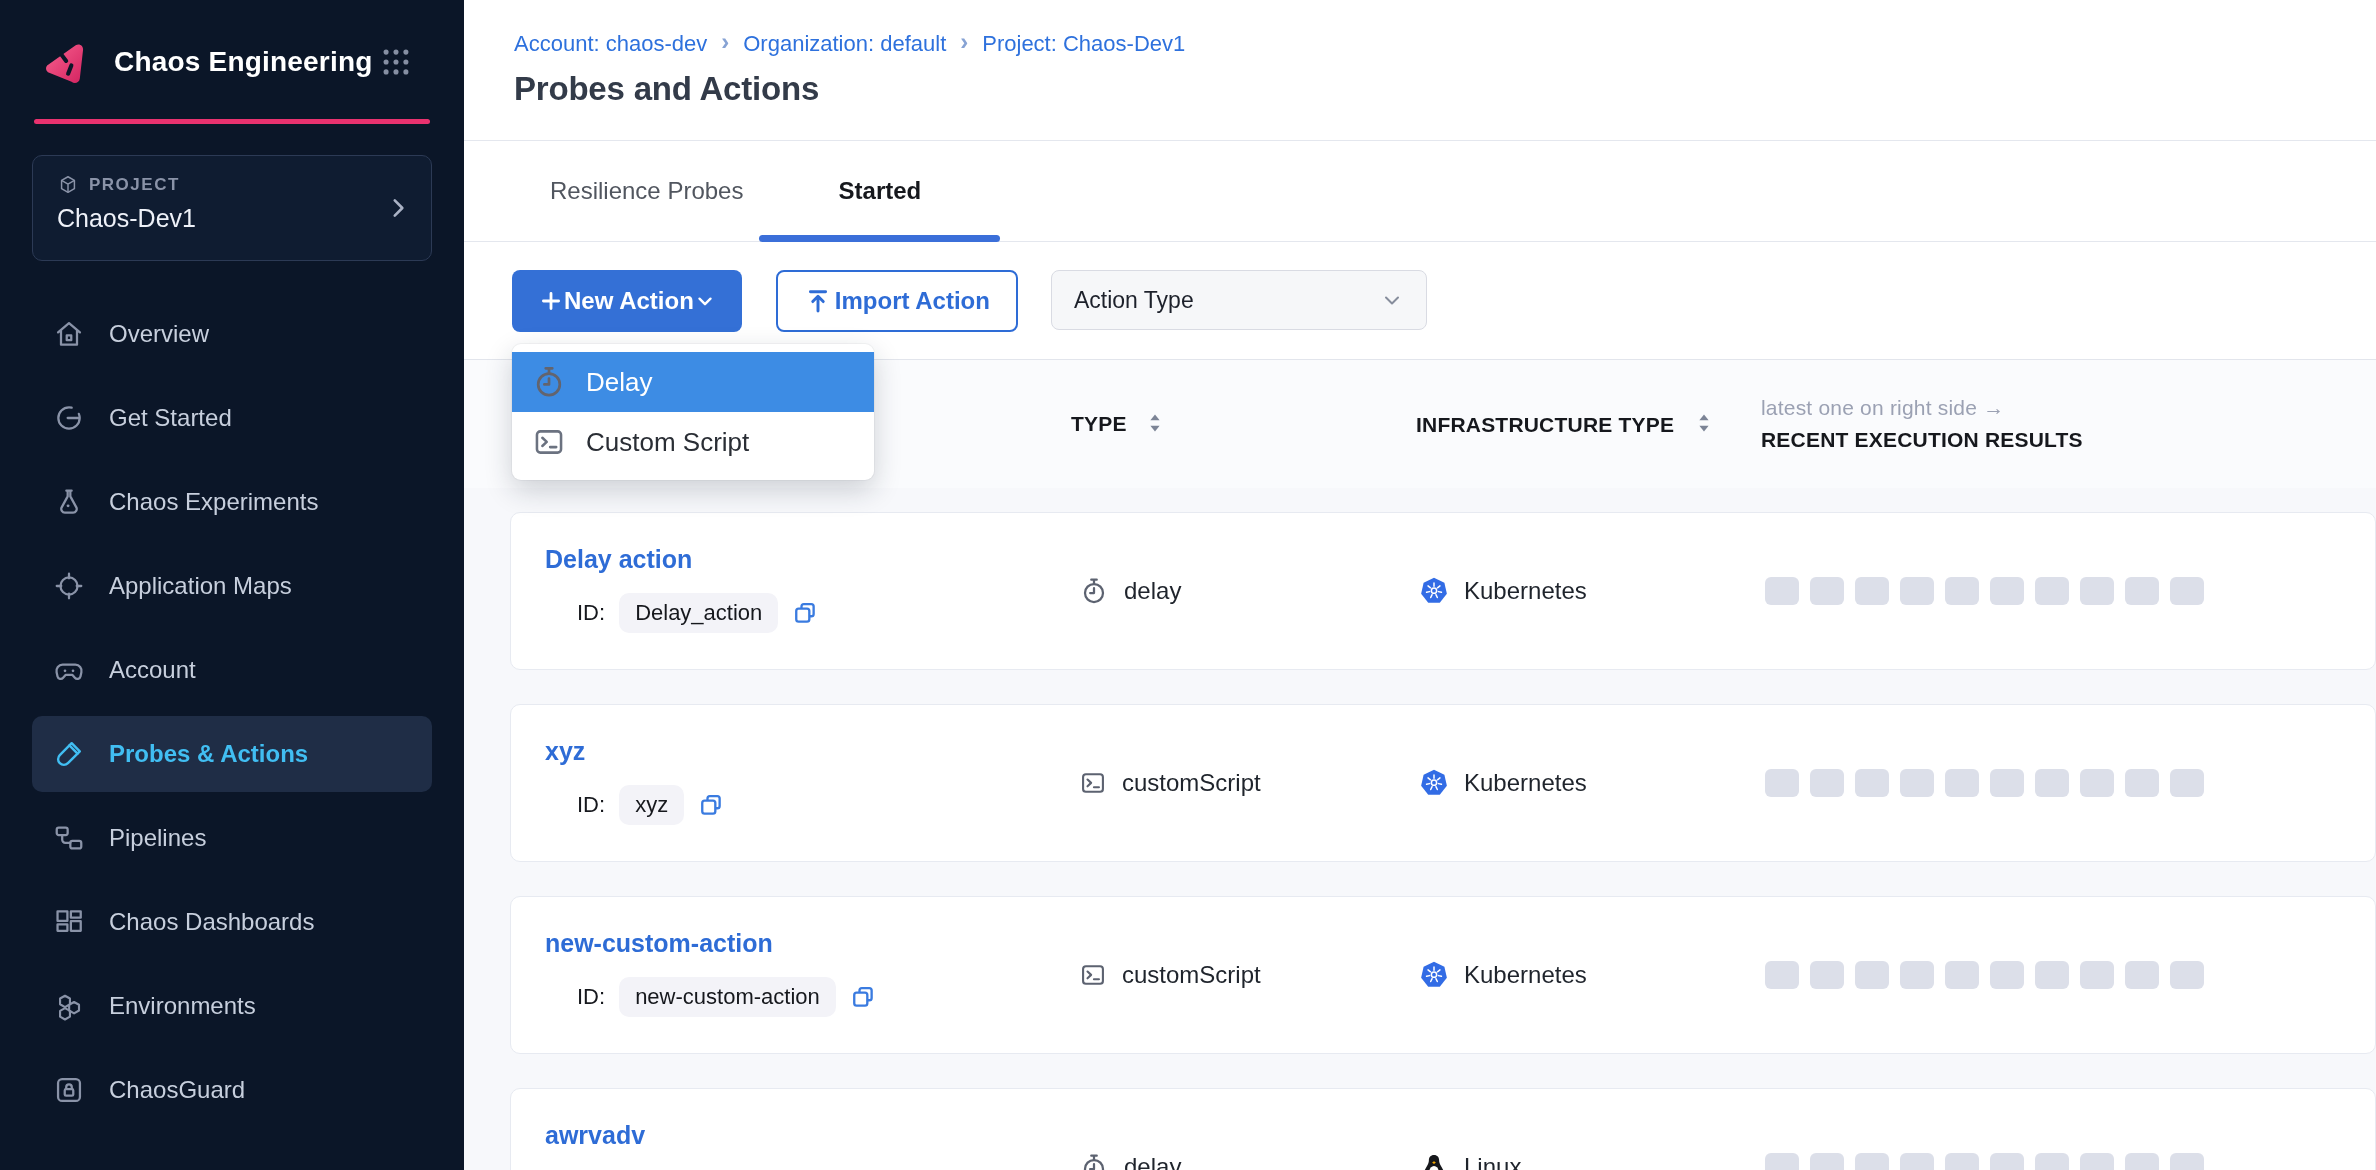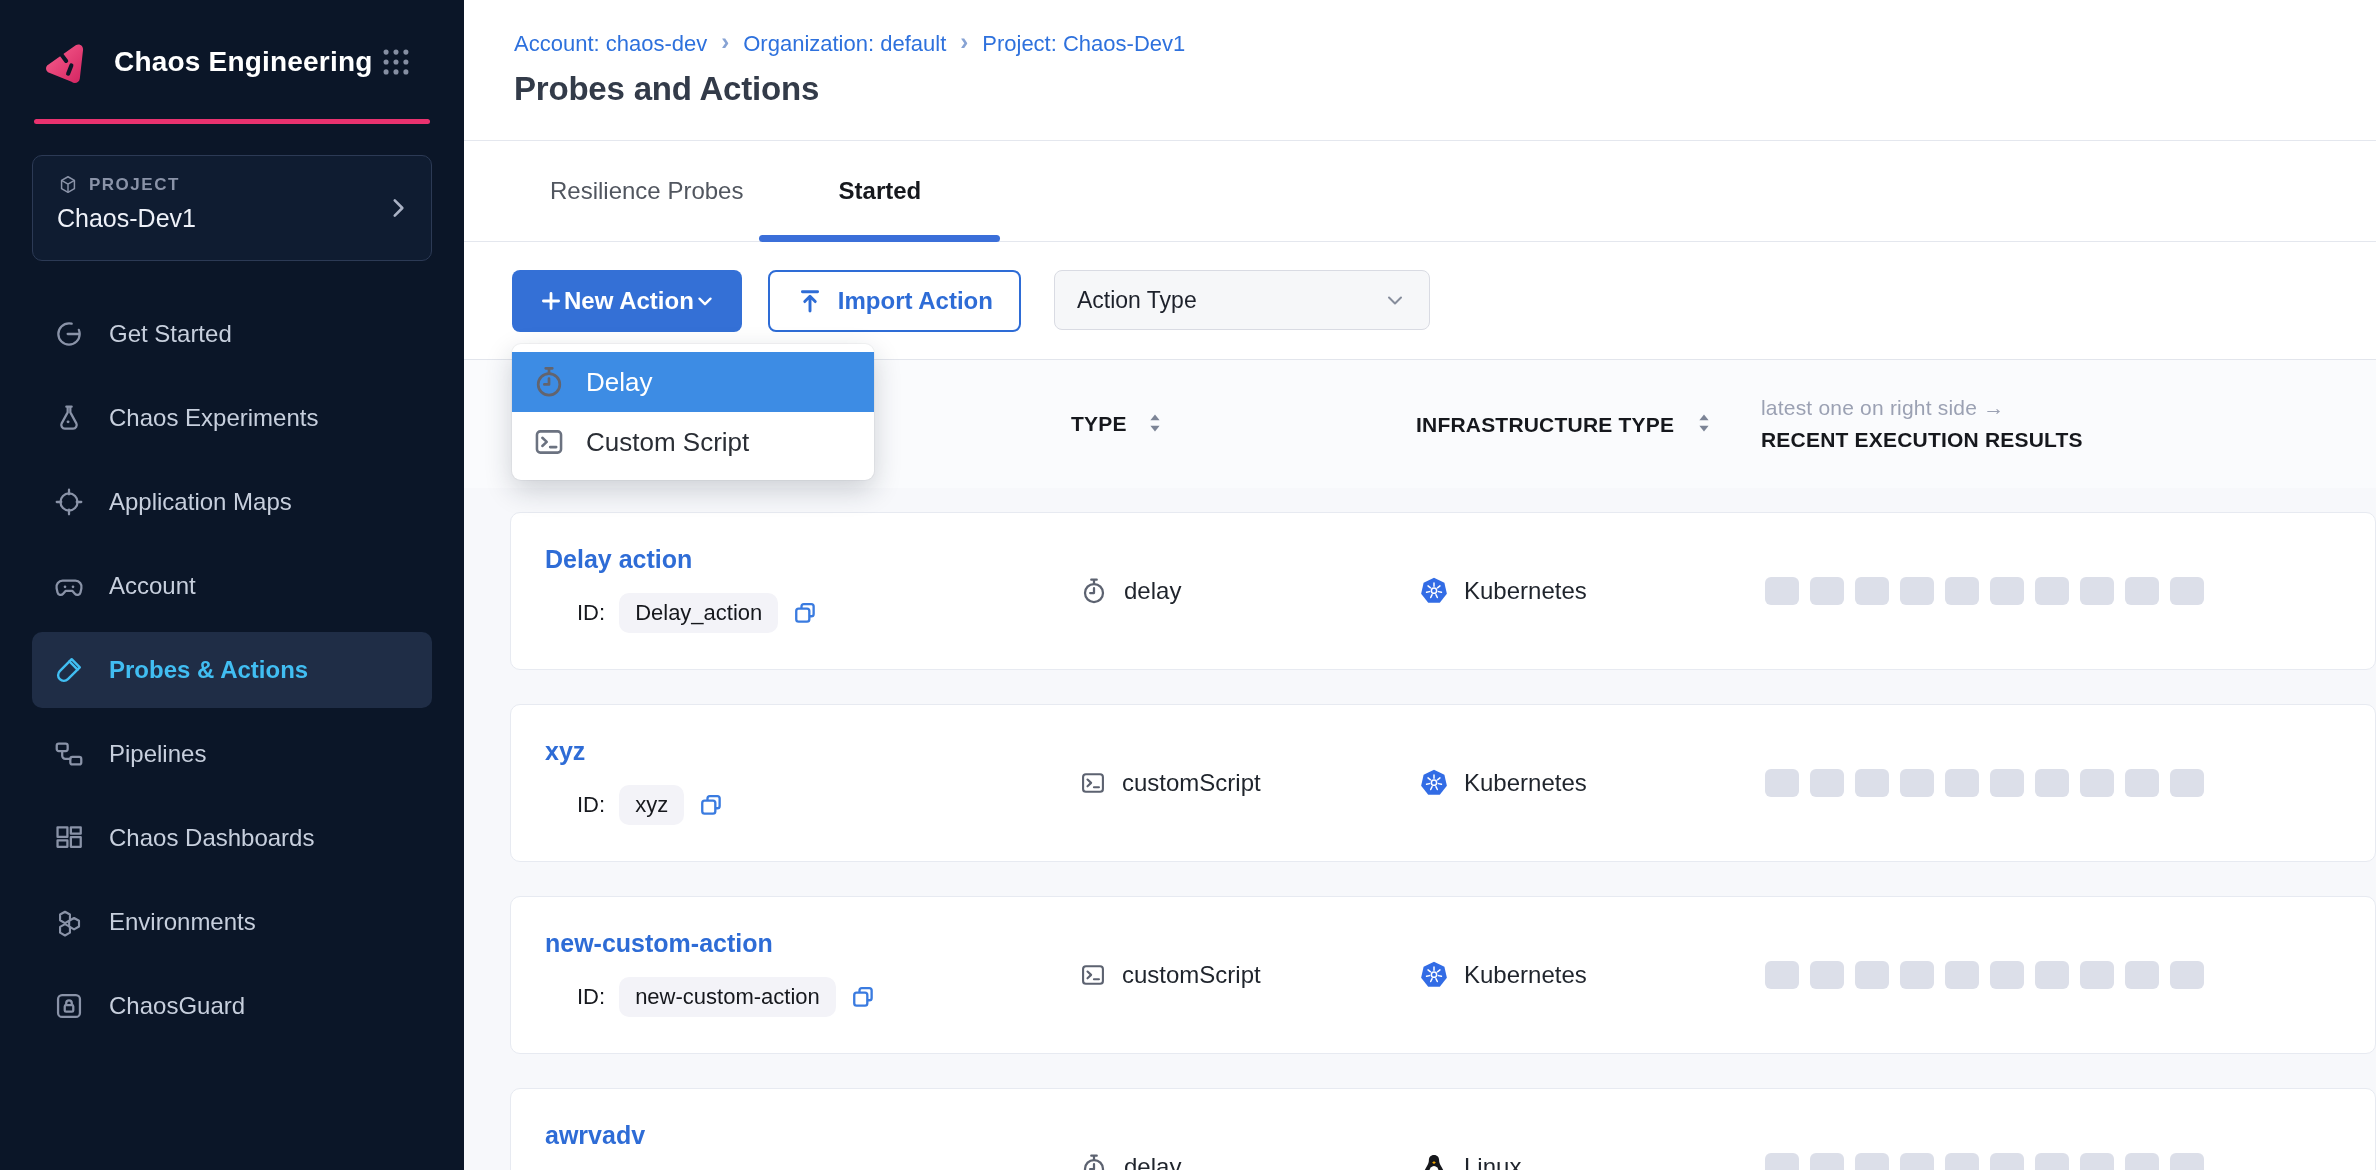--- a/index.html
+++ b/index.html
@@ -33,21 +33,21 @@
   .crumb-sep { color:#87a3d4; font-size:24px; font-weight:bold; transform:translateY(-2px); }
   .page-title { margin-top:12px; font-size:33px; font-weight:bold; color:#333b49; letter-spacing:-.2px; }
   .tabbar { height:101px; border-bottom:1.5px solid #e4e7ee; display:flex; align-items:stretch; padding-left:86px; }
   .tab { display:flex; align-items:center; justify-content:center; font-size:24px; color:#51565f; cursor:pointer; position:relative; }
   .tab-resilience { padding:0; margin-right:16px; }
   .tab-actions { width:241px; color:#16181d; font-weight:bold; }
   .tab-actions::after { content:""; position:absolute; left:0; right:0; bottom:-1px; height:7px; border-radius:4px; background:#3b6fd9; }
   .toolbar { height:117px; padding:28px 0 0 48px; display:flex; align-items:flex-start; }
   .btn { height:62px; border-radius:8px; display:flex; align-items:center; font-size:24px; font-weight:bold; cursor:pointer; }
   .btn-primary { background:#3470d6; color:#ffffff; padding:0 26px; border:none; }
-  .btn-outline { background:#ffffff; color:#2e6cd6; border:2px solid #2e6cd6; padding:0 26px; gap:14px; margin-left:26px; }
+  .btn-outline { background:#ffffff; color:#2e6cd6; border:2px solid #2e6cd6; padding:0 26px; gap:3px; margin-left:34px; }
   .select { height:60px; width:376px; margin-left:33px; background:#f6f7f9; border:1.5px solid #d9dbe3; border-radius:8px; padding:0 22px; display:flex; align-items:center; justify-content:space-between; font-size:23px; color:#1d212b; cursor:pointer; }
   
   .thead { height:129px; background:#fafbfd; border-top:1.5px solid #e2e5ec; position:relative; }
   .th { position:absolute; top:0; bottom:0; display:flex; align-items:center; gap:16px; font-size:21px; font-weight:bold; color:#16181d; letter-spacing:.2px; }
   .th-type { left:607px; }
   .th-infra { left:952px; }
   .th-infra .two-line { width:260px; line-height:27px; }
   .th-results { left:1297px; flex-direction:column; align-items:flex-start; justify-content:center; gap:8px; }
   .results-note { font-size:21px; font-weight:normal; color:#9ba1b3; }
   
@@ -151,20 +151,29 @@
     </div>
     <div class="project-name">Chaos-Dev1</div>
     <svg class="project-chevron" width="26" height="26" viewBox="0 0 24 24" fill="none" stroke="#aab2c5" stroke-width="2.4" stroke-linecap="round" stroke-linejoin="round">
       <path d="M9 5l7 7-7 7"></path>
     </svg>
   </div>
 
   <nav class="nav">
     <div class="nav-item">
       <span class="nicon">
+        <svg width="32" height="32" viewBox="0 0 24 24" fill="none" stroke="currentColor" stroke-width="1.7" stroke-linecap="round" stroke-linejoin="round">
+            <path d="M3.8 10.8L12 3.8l8.2 7M6 9.3V20h12V9.3"></path>
+            <rect x="10.3" y="13" width="3.4" height="3.6"></rect>
+          </svg>
+      </span>
+        <span>Overview</span>
+    </div>
+    <div class="nav-item">
+      <span class="nicon">
         <svg width="32" height="32" viewBox="0 0 24 24" fill="none" stroke="currentColor" stroke-width="1.7" stroke-linecap="round">
             <circle cx="12" cy="12" r="8" stroke-dasharray="43 7.3" stroke-dashoffset="3.5"></circle>
             <path d="M11 12h8.6"></path>
           </svg>
       </span>
         <span>Get Started</span>
     </div>
     <div class="nav-item">
       <span class="nicon">
         <svg width="32" height="32" viewBox="0 0 24 24" fill="none" stroke="currentColor" stroke-width="1.7" stroke-linecap="round" stroke-linejoin="round">

